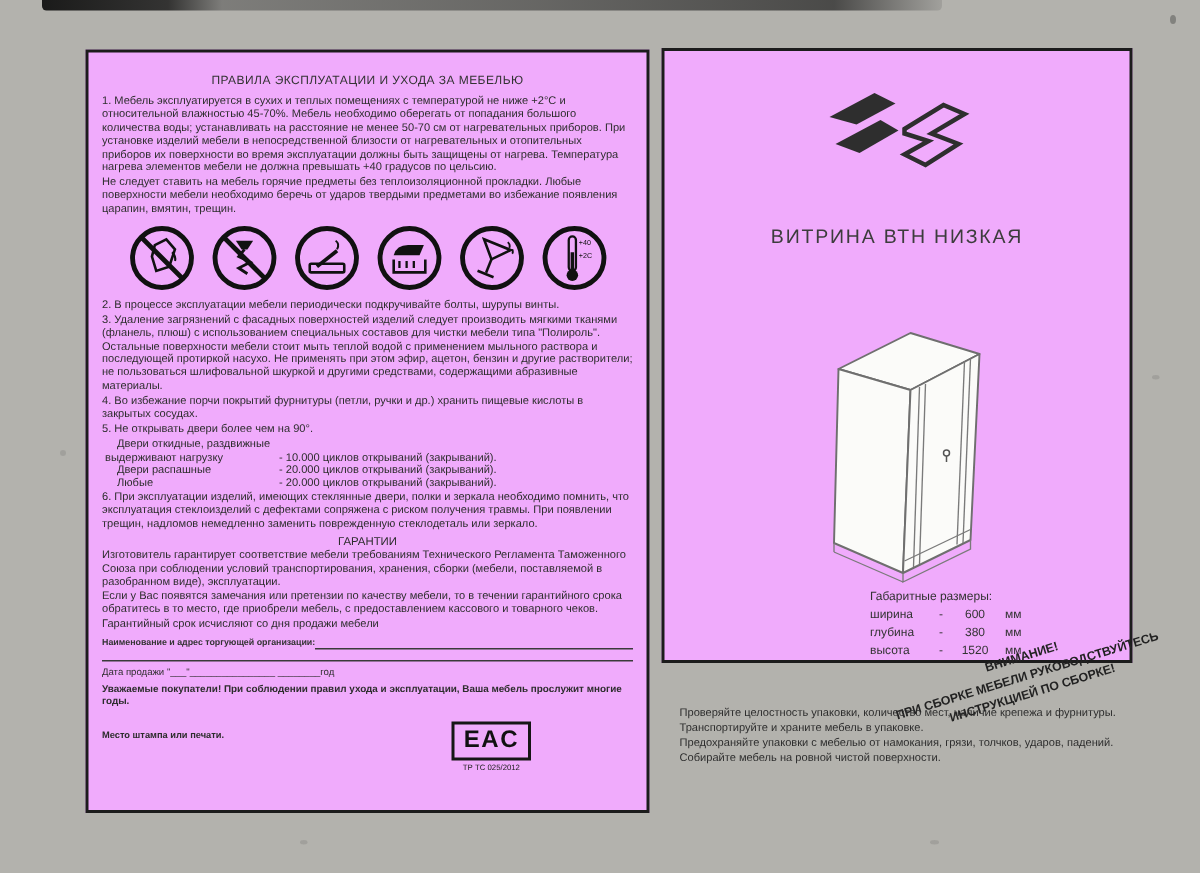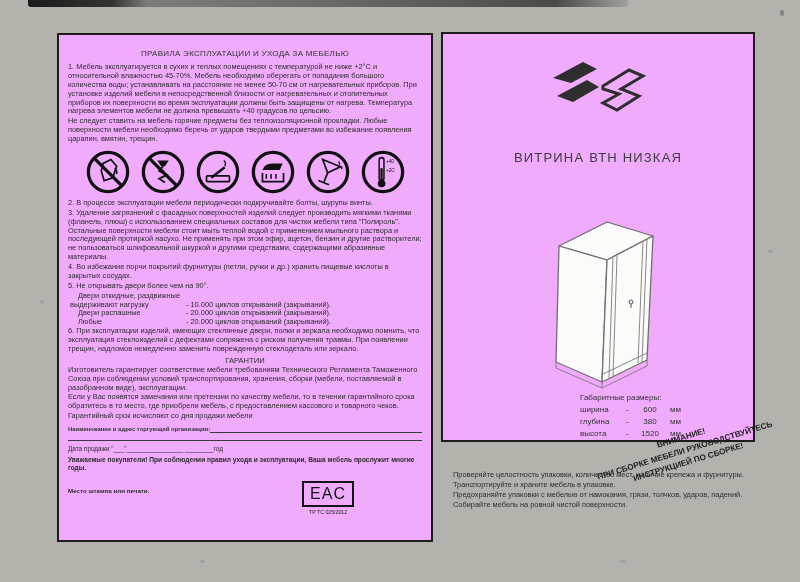--- a/index.html
+++ b/index.html
@@ -33,21 +33,21 @@
   .warranty-h{text-align:center;font-size:7.6px;margin:2px 0 1px 0;}
   .org-line{display:flex;align-items:flex-end;font-size:5.9px;font-weight:bold;margin-top:4px;color:#333;}
   .org-line .fill{flex:1;border-bottom:1px solid #3a3a3a;height:7px;}
   .full-rule{height:7px;border-bottom:1.3px solid #3a3a3a;margin-bottom:4px;}
   .date-line{font-size:6.4px;margin-top:2px;}
   .cust-note{font-size:6.6px;font-weight:bold;margin-top:3px;}
   .lp-bottom{display:flex;align-items:flex-start;margin-top:9px;}
   .stamp-label{font-size:6.2px;font-weight:bold;margin-top:6px;}
   .eac-wrap{margin-left:auto;margin-right:68px;text-align:center;}
   .eac-box{display:inline-block;border:2px solid #161616;padding:1px 6px 2px 6px;
-    font-size:16px;font-weight:normal;letter-spacing:1px;font-family:"Liberation Sans",sans-serif;color:#111;}
+    font-size:16px;font-weight:bold;letter-spacing:1px;font-family:"Liberation Sans",sans-serif;color:#111;}
   .eac-code{font-size:5.2px;margin-top:2px;color:#222;}
 
   
   .rp-logo{position:absolute;top:18px;left:50%;transform:translateX(-50%);}
   .rp-title{position:absolute;top:116px;width:100%;text-align:center;
     font-size:13px;letter-spacing:1.2px;color:#3c3c3c;}
   .rp-subtitle{position:absolute;top:141px;width:100%;text-align:center;
     font-size:10.5px;letter-spacing:2px;color:#3c3c3c;}
   .cabinet{position:absolute;left:104px;top:176px;}
   .dims{position:absolute;left:116px;top:358px;font-size:8px;line-height:1.5;color:#333;margin-left:21px;}

